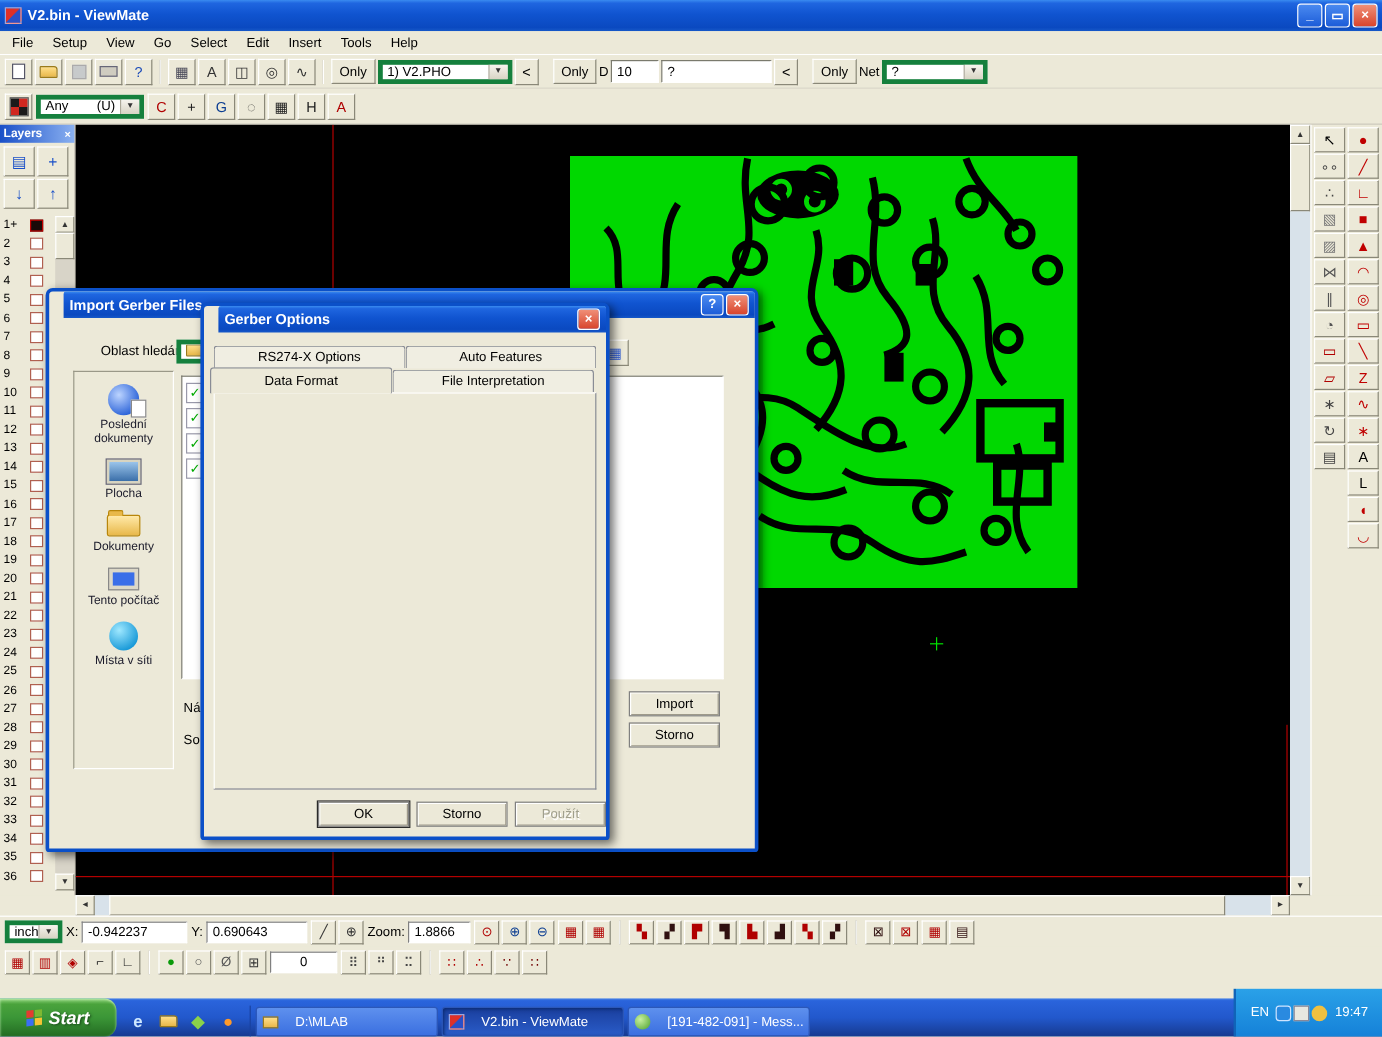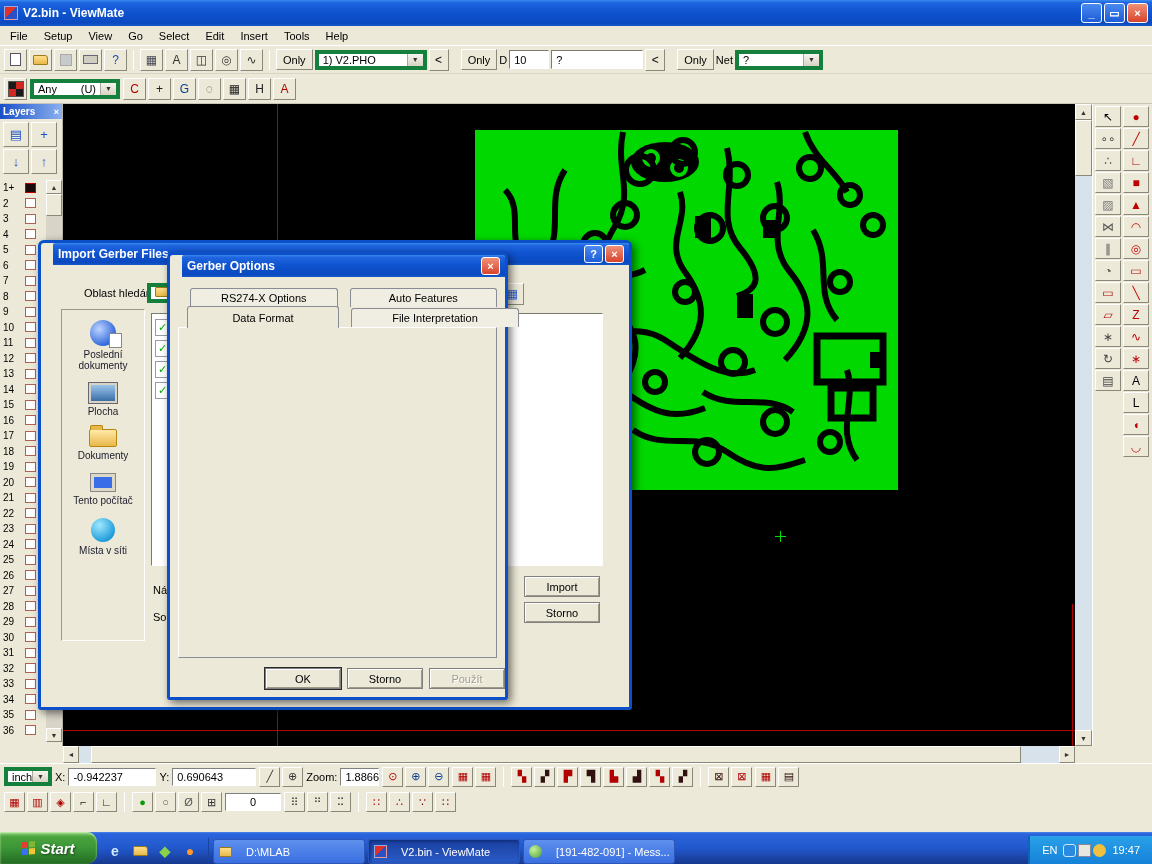--- a/index.html
+++ b/index.html
@@ -86,21 +86,21 @@
   .flag{width:6px;height:6px;background:#e53c30;box-shadow:7px 0 0 #7eb832,0 7px 0 #3b6ef5,7px 7px 0 #f5c433;margin:-7px 7px 0 0;transform:skewY(-6deg);}
   #quicklaunch{display:flex;align-items:center;gap:7px;padding:0 9px;border-right:1px solid #1a42a0;height:26px;}
   .ql{width:18px;height:18px;display:flex;align-items:center;justify-content:center;font-size:14px;font-weight:bold;}
   #tasks{display:flex;align-items:center;gap:3px;padding-left:4px;}
   .task{width:152px;height:25px;background:linear-gradient(#5e90ee,#3a6fe0);border:1px solid #2c57b8;border-radius:3px;display:flex;align-items:center;gap:14px;padding:0 5px;color:#fff;overflow:hidden;white-space:nowrap;}
   .task.active{background:linear-gradient(#1a3f9e,#2a5cc8);box-shadow:inset 1px 1px 3px #0a2a70;}
   .task-ic{width:13px;height:13px;flex:0 0 auto;}
   .ti-folder{background:linear-gradient(#ffdf8a,#e8b84a);border:1px solid #9a7a1a;height:10px;}
   .ti-viewmate{background:linear-gradient(135deg,#e03028 50%,#2a50c8 50%);border:1px solid rgba(255,255,255,.5);}
   .ti-message{background:radial-gradient(circle at 35% 35%,#c8f0a0,#4aa02c);border-radius:50%;}
-  #tray{margin-left:auto;height:28px;background:linear-gradient(180deg,#2aa1e8,#1581d8);border-left:2px solid #1064b8;display:flex;align-items:center;gap:6px;padding:0 12px 0 12px;color:#fff;}
+  #tray{margin-left:auto;height:40px;background:linear-gradient(180deg,#2aa1e8,#1581d8);border-left:2px solid #1064b8;display:flex;align-items:center;gap:6px;padding:0 12px 0 12px;color:#fff;}
   .tr-ic{width:13px;height:13px;}
   .tray-lang-icon{background:#2a8ae0;border:1px solid #cfe4ff;border-radius:3px;}
   .tray-keyboard-icon{background:#e8e8e0;border:1px solid #889;}
   .tray-volume-icon{background:#f0c040;border-radius:50%;}
 
   
   .dialog{position:absolute;background:#ece9d8;border:3px solid #0b50c8;border-radius:6px 6px 3px 3px;box-shadow:3px 3px 8px rgba(0,0,0,.55);}
   .dlg-title{height:22px;background:linear-gradient(180deg,#3a8bf0 0%,#1f66e0 10%,#1054d0 45%,#0a49c0 88%,#1658c8 100%);
     display:flex;align-items:center;color:#fff;font-weight:bold;font-size:12px;padding:0 5px;border-radius:2px 2px 0 0;margin-left:12px;}
   .dlg-title .tbns{margin-left:auto;display:flex;gap:2px;}
@@ -130,21 +130,21 @@
   .file-doc::after{content:"✓";color:#0a0;font-size:11px;position:absolute;left:2px;top:1px;}
   #imp-name{left:112px;top:341px;width:18px;overflow:hidden;white-space:nowrap;}
   #imp-type{left:112px;top:368px;width:18px;overflow:hidden;white-space:nowrap;}
   .xpbtn{width:76px;height:21px;background:#ece9d8;border:1px solid #808080;box-shadow:inset 1px 1px 0 #fff,inset -1px -1px 0 #9e9a8a;display:flex;align-items:center;justify-content:center;font-size:11px;}
   #imp-import{left:483px;top:333px;}
   #imp-cancel{left:483px;top:359px;}
 
   
   #tabrow1{left:8px;top:33px;width:319px;display:flex;}
   #tabrow2{left:5px;top:53px;display:flex;}
-  .tab{height:19px;display:flex;align-items:center;justify-content:center;background:#f0eee2;border:1px solid #898c95;border-bottom:none;border-radius:3px 3px 0 0;padding:0 4px;margin-left:12px;}
+  .tab{height:19px;display:flex;align-items:center;justify-content:center;background:#f0eee2;border:1px solid #898c95;border-bottom:none;border-radius:3px 3px 0 0;padding:0 4px;}
   #tabrow1 .tab{flex:1;}
   #tabrow2 .tab{width:168px;}
   #tabrow2 .tab:first-child{width:152px;}
   .tab.active{background:#ece9d8;height:22px;position:relative;z-index:6;margin-top:-2px;}
   #tabpanel{left:8px;top:72px;width:319px;height:331px;border:1px solid;border-color:#fff #898c95 #898c95 #fff;background:#ece9d8;z-index:5;}
   .declabel{position:absolute;left:10px;width:122px;text-align:right;}
   .dcombo{position:absolute;left:138px;width:48px;height:18px;display:flex;background:#fff;border:1px solid #7f9db9;}
   .dval{flex:1;padding:1px 3px;}
   .dval.sel{background:#316ac5;color:#fff;}
   .darr{width:15px;background:linear-gradient(#f6f4ee,#d8d4c4);border-left:1px solid #aca899;display:flex;align-items:center;justify-content:center;font-size:7px;color:#333;}
@@ -539,21 +539,21 @@
   </span>
   <span>X:</span>
   <span class="sfield" style="width:88px;">-0.942237</span>
   <span>Y:</span>
   <span class="sfield" style="width:84px;">0.690643</span>
   <span id="sb1-pre" class="igroup">
         <span class="sicn" style="color: rgb(51, 51, 51);">╱</span>
         <span class="sicn" style="color: rgb(51, 51, 51);">⊕</span>
       </span>
   <span>Zoom:</span>
-  <span class="sfield" style="width:39px;">1.8866</span>
+  <span class="sfield" style="width:52px;">1.8866</span>
   <span id="sb1-zoom" class="igroup">
         <span class="sicn" style="color: rgb(176, 0, 0);">⊙</span>
         <span class="sicn" style="color: rgb(11, 61, 145);">⊕</span>
         <span class="sicn" style="color: rgb(11, 61, 145);">⊖</span>
       </span>
   <span id="sb1-grids" class="igroup">
         <span class="sicn" style="color: rgb(176, 0, 0);">▦</span>
         <span class="sicn" style="color: rgb(176, 0, 0);">▦</span>
       </span>
   <span class="tsep"></span>

